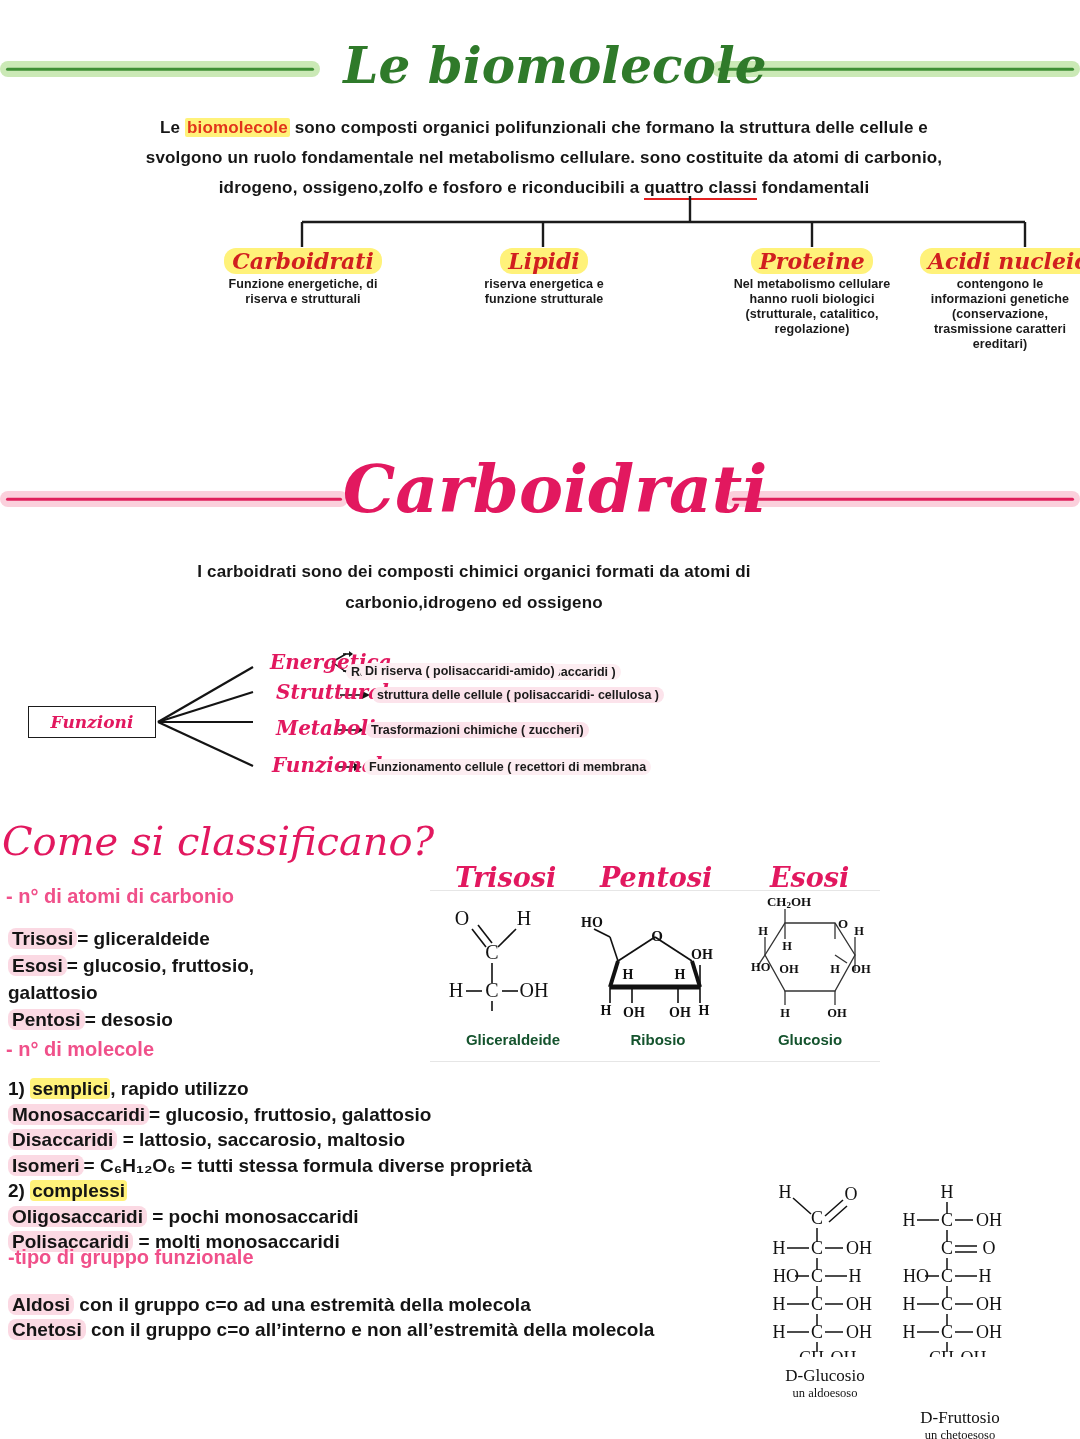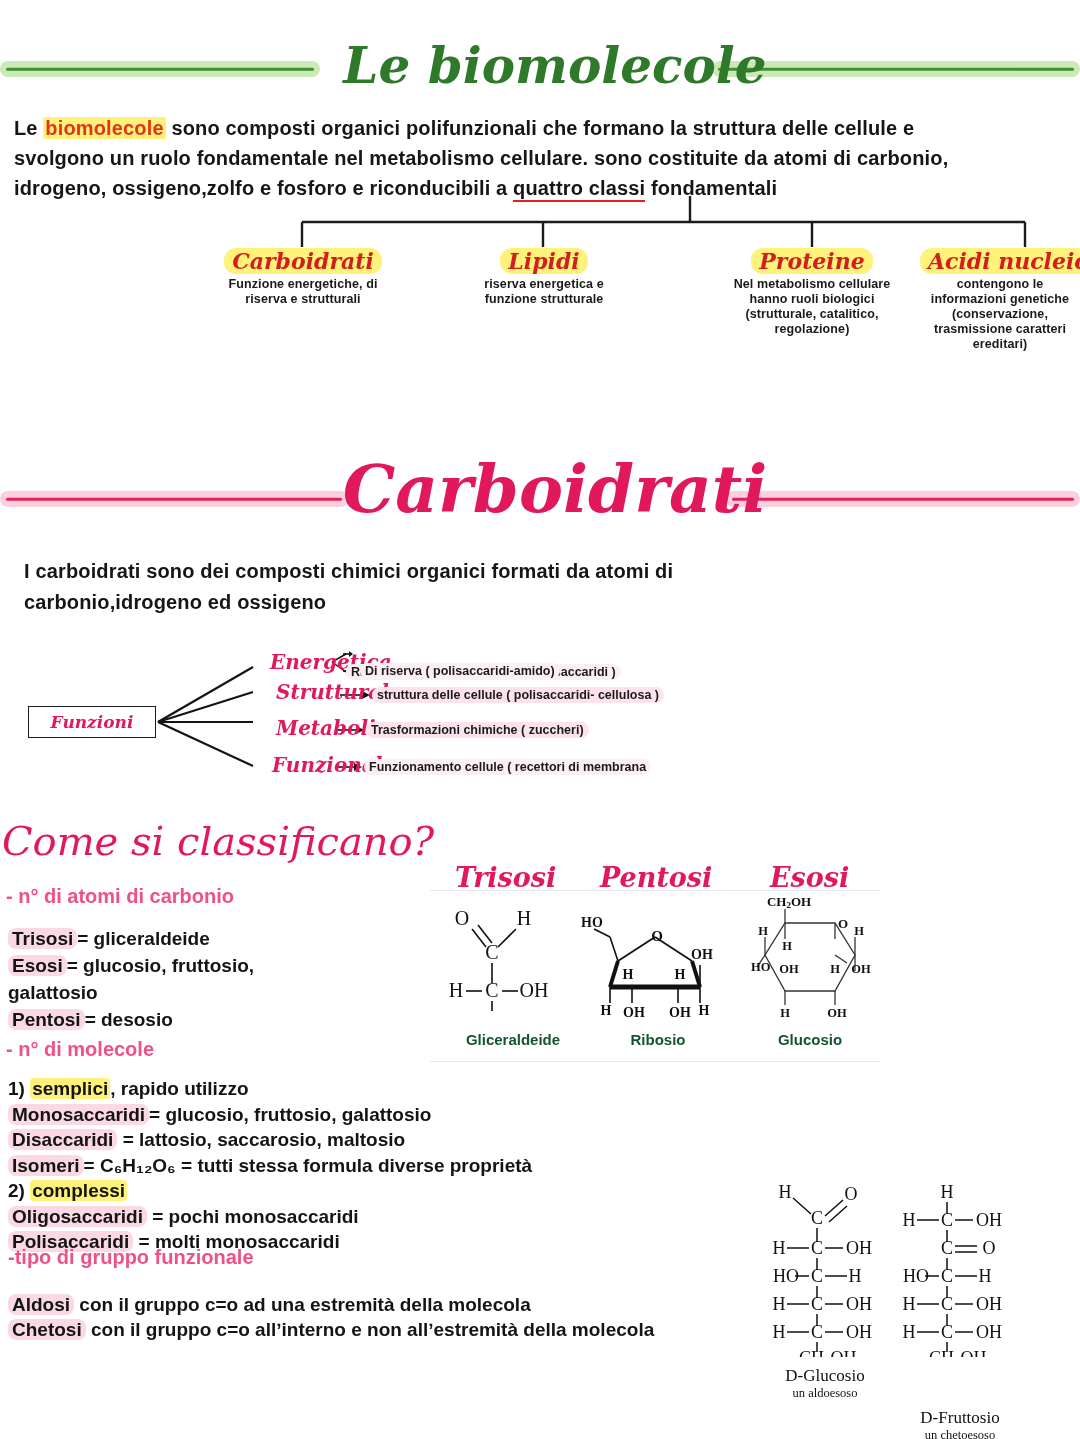--- a/index.html
+++ b/index.html
@@ -47,21 +47,21 @@
   #banner-carboidrati .rule.left  { left: 0;   width: 348px; }
   #banner-carboidrati .rule.right { left: 726px; width: 354px; }
   #banner-carboidrati .banner-title {
     color: #e2185f; font-size: 66px; top: -14px;
     font-family: "DejaVu Serif", serif; font-style: italic; font-weight: bold;
   }
 
   
   .para {
     position: absolute; color: #161616; font-weight: bold;
-    font-size: 20px; line-height: 30px; letter-spacing: .15px;
+    font-size: 17px; line-height: 30px; letter-spacing: .15px; text-align: center;
   }
   .hl-yellow { background: #fff27a; color: #e2341a; padding: 0 2px; border-radius: 2px; }
   .hl-pink   { background: #fbd9e3; border-radius: 8px; padding: 0 4px; }
   .hl-yellow-only { background: #fff27a; border-radius: 4px; padding: 0 2px; }
   .u-red {
     border-bottom: 2.5px solid #e32020; padding-bottom: 1px;
   }
 
   
   #class-tree { position: absolute; left: 0; top: 0; width: 1080px; height: 1439px;

